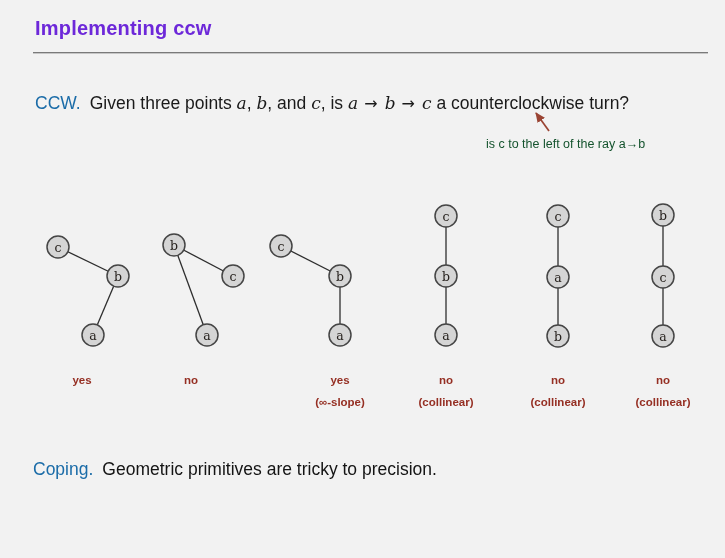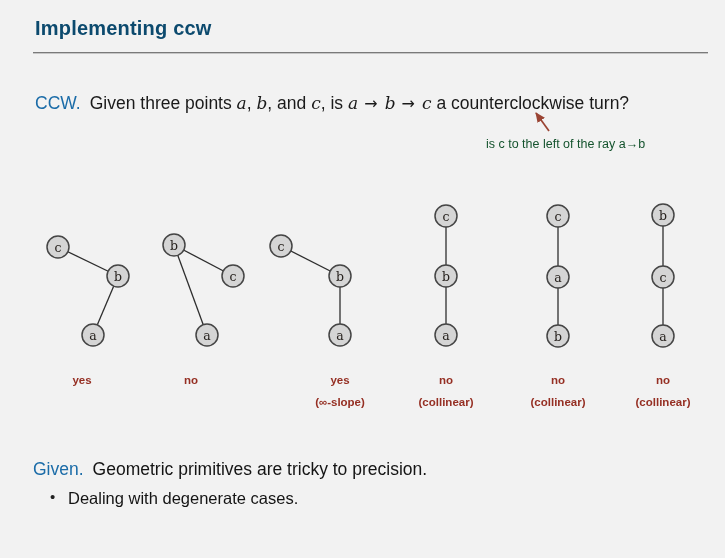--- a/index.html
+++ b/index.html
@@ -4,21 +4,21 @@
 <style>
   * { margin:0; padding:0; box-sizing:border-box; }
   html,body { background:#f2f2f2; }
   .slide {
     position:relative; width:725px; height:558px;
     background:#f2f2f2; overflow:hidden;
     font-family:"Liberation Sans", sans-serif; color:#141414;
   }
   .title {
     position:absolute; left:35px; top:17px;
-    font-size:20px; font-weight:bold; color:#0c4a6e; letter-spacing:0.2px;
+    font-size:20px; font-weight:bold; color:#6d28d9; letter-spacing:0.2px;
   }
   .rule {
     position:absolute; left:33px; top:52px; width:675px; height:2px;
     background:#7a7a7a; border-bottom:1px solid #c6c6c6;
   }
   .ccw-line {
     position:absolute; left:35px; top:93px;
     font-size:17.5px; color:#1a1a1a; white-space:nowrap;
   }
   .lead-blue { color:#1b6ca8; margin-right:9px; }
@@ -120,19 +120,18 @@
         <text x="663" y="281.5" text-anchor="middle" font-size="12.5" fill="#26211d" font-family="&quot;DejaVu Serif&quot;, serif">c</text>
         <circle cx="663" cy="336" r="11" fill="#d5d5d5" stroke="#454545" stroke-width="1.5"></circle>
         <text x="663" y="340.5" text-anchor="middle" font-size="12.5" fill="#26211d" font-family="&quot;DejaVu Serif&quot;, serif">a</text>
         <text x="663" y="384" text-anchor="middle" font-size="11.5" font-weight="bold" fill="#952f23" font-family="&quot;Liberation Sans&quot;, sans-serif">no</text>
         <text x="663" y="406" text-anchor="middle" font-size="11.5" font-weight="bold" fill="#952f23" font-family="&quot;Liberation Sans&quot;, sans-serif">(collinear)</text>
       </g>
   </svg>
 
   <div class="annotation">is c to the left of the ray a→b</div>
 
-  <p class="lesson"><span class="lead-blue">Given.</span><span>Geometric primitives are tricky to precision.</span></p>
+  <p class="lesson"><span class="lead-blue">Coping.</span><span>Geometric primitives are tricky to precision.</span></p>
 
   <ul class="bullets">
-    <li><span>Dealing with degenerate cases.</span></li>
   </ul>
 
 </div>
 
 </body></html>

